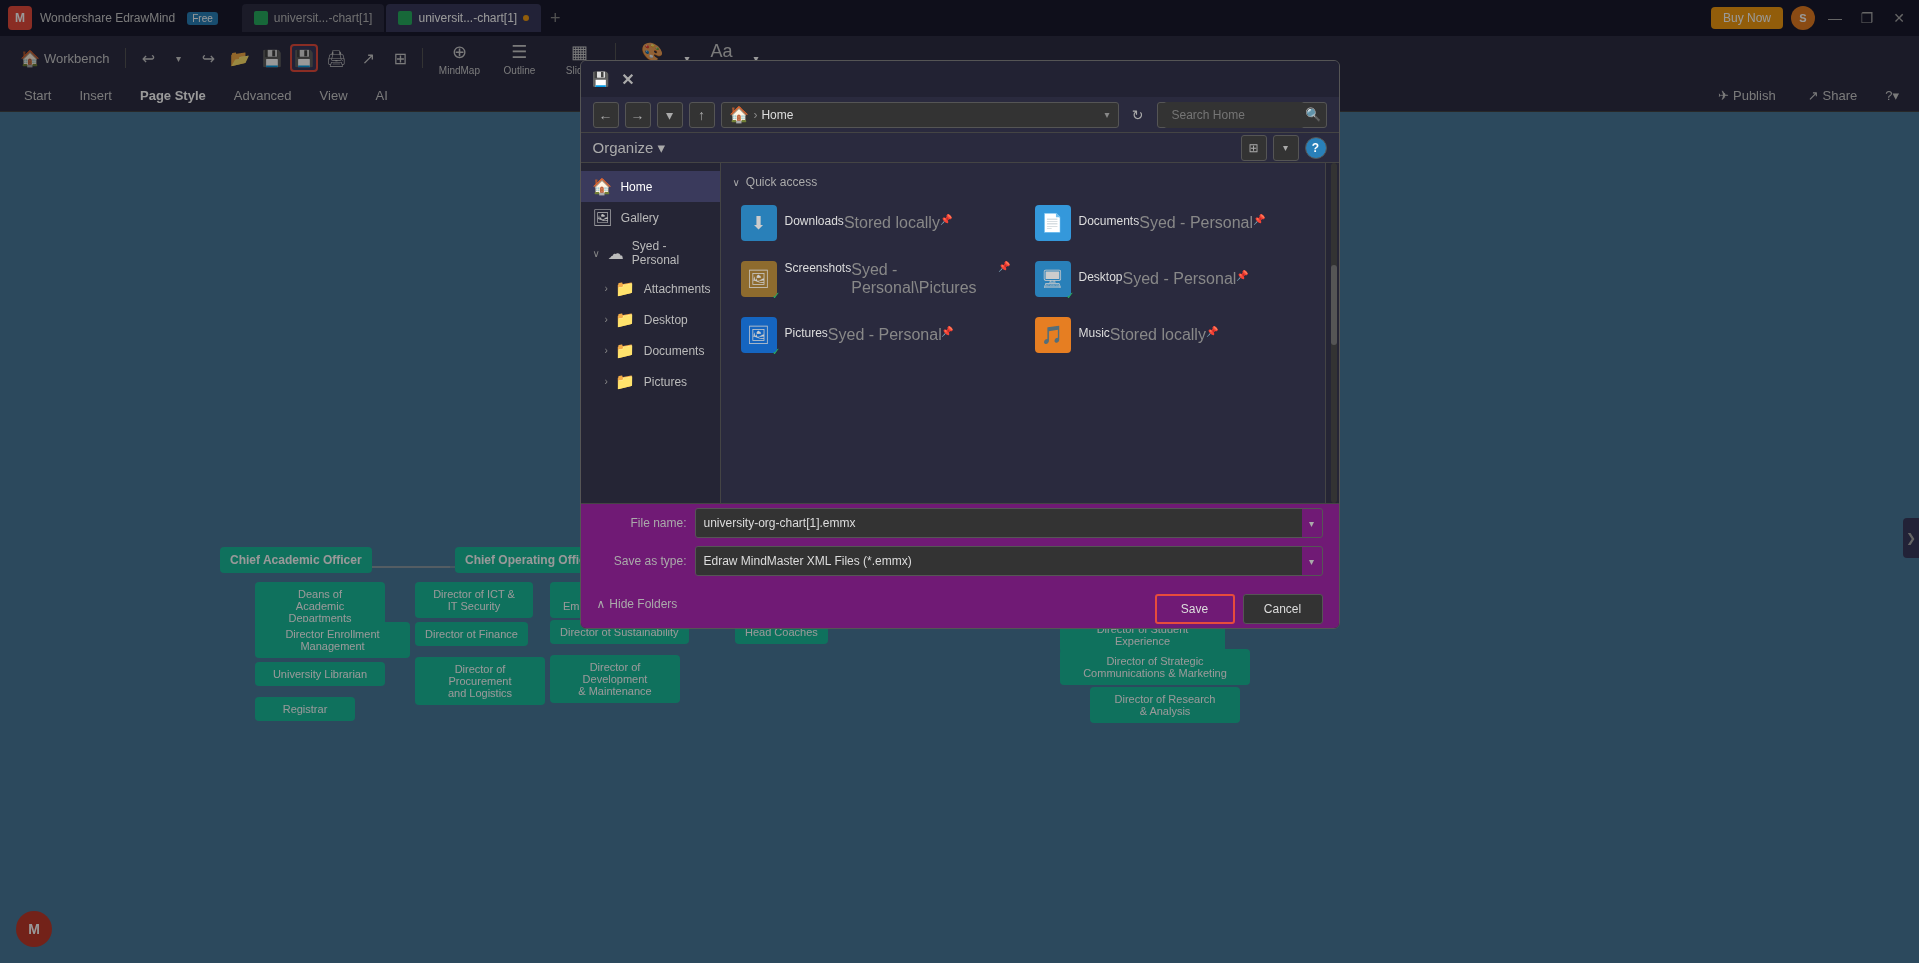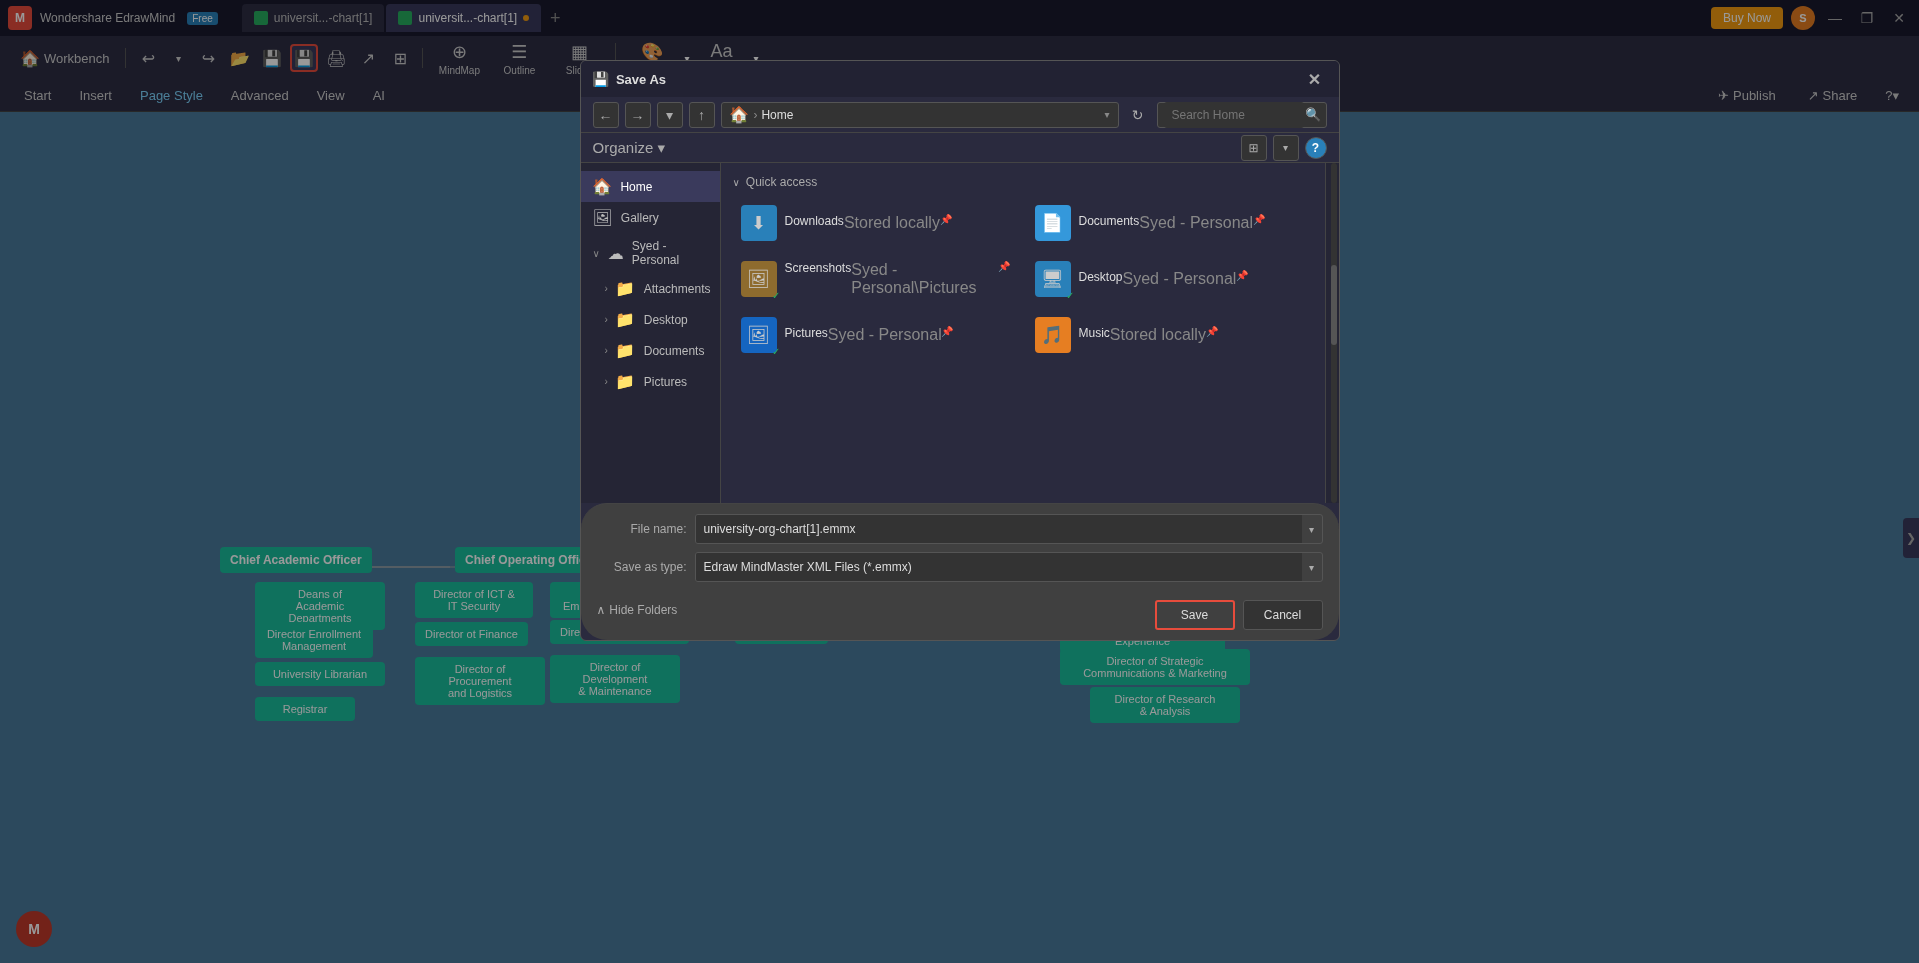--- a/index.html
+++ b/index.html
@@ -76,21 +76,21 @@
       height: 32px;
       background: #2d2d44;
       display: flex;
       align-items: center;
       padding: 0 12px;
       gap: 4px;
       border-bottom: 1px solid #444;
       z-index: 1;
     }
     .menu2-item { padding: 4px 12px; cursor: pointer; color: #ccc; font-size: 13px; border-radius: 4px; }
-    .menu2-item.active { color: #7dd3fc; }
+    .menu2-item.active { color: #ffffff; font-weight: bold; }
     .toolbar2-right { margin-left: auto; display: flex; align-items: center; gap: 8px; }
     .publish-btn {
       display: flex; align-items: center; gap: 4px;
       padding: 4px 12px; color: #ccc; font-size: 13px; cursor: pointer;
     }
     .share-btn {
       display: flex; align-items: center; gap: 4px;
       padding: 4px 12px; color: #ccc; font-size: 13px; cursor: pointer;
     }
     .help-btn { padding: 4px 8px; color: #ccc; font-size: 13px; cursor: pointer; }
@@ -254,24 +254,23 @@
     .file-icon.documents { background: #3498db; }
     .file-icon.screenshots { background: #8e6b2e; }
     .file-icon.desktop { background: #2980b9; }
     .file-icon.pictures { background: #2980b9; }
     .file-icon.music { background: #e67e22; }
     .file-info { display: flex; }
     .file-name { font-size: 12px; color: #ddd; font-weight: 500; }
     .file-path { font-size: 16px; color: #888; }
     .file-pin { font-size: 10px; color: #888; }
     .dialog-footer {
-      background: #404040;
+      background: #701a75;
       border-top: 1px solid #444;
-      padding: 10px 16px;
-      border-radius: 26px;
+      padding: 4px 16px;
     }
     .dialog-footer-row {
       display: flex; align-items: center; gap: 8px; margin-bottom: 8px;
     }
     .footer-label { font-size: 12px; color: #aaa; width: 90px; text-align: right; flex-shrink: 0; }
     .footer-input-arrow {
       width: 20px; height: 28px;
       display: flex; align-items: center; justify-content: center;
       color: #aaa; font-size: 10px; cursor: pointer;
     }
@@ -463,21 +462,21 @@
     <span>Director Sports/Athletics</span>
   </div>
   <div class="node large" style="left:1000px;top:435px;background:#1abc9c;white-space:normal;width:320px;">
     <span>Director Alumni Affairs &amp; Advancement</span>
   </div>
 
   <div class="node" style="left:255px;top:470px;background:#1abc9c;white-space:normal;width:130px;font-size:11px;">
     <span style="white-space:pre-line;">Deans of
 Academic Departments</span>
   </div>
-  <div class="node" style="left:255px;top:510px;background:#1abc9c;white-space:normal;width:118px;font-size:11px;">
+  <div class="node" style="left:255px;top:510px;background:#1abc9c;white-space:normal;width:155px;font-size:11px;">
     <span style="white-space:pre-line;">Director Enrollment
 Management</span>
   </div>
   <div class="node" style="left:255px;top:550px;background:#1abc9c;white-space:normal;width:130px;font-size:11px;">
     <span>University Librarian</span>
   </div>
   <div class="node" style="left:255px;top:585px;background:#1abc9c;white-space:normal;width:100px;font-size:11px;">
     <span>Registrar</span>
   </div>
 
@@ -537,21 +536,20 @@
 
 <div class="app-logo-bottom">
   <span>M</span>
 </div>
 
 <div class="dialog-overlay">
   <div class="dialog">
 
     <div class="dialog-header">
       <span style="font-size:14px;margin-right:6px;">💾</span>
-      <span class="dialog-header-title">Save As</span>
       <div class="dialog-close">✕</div>
     </div>
 
     <div class="dialog-toolbar">
       <div class="dialog-nav-btn">←</div>
       <div class="dialog-nav-btn">→</div>
       <div class="dialog-nav-btn">▾</div>
       <div class="dialog-nav-btn">↑</div>
 
       <div class="dialog-path">

